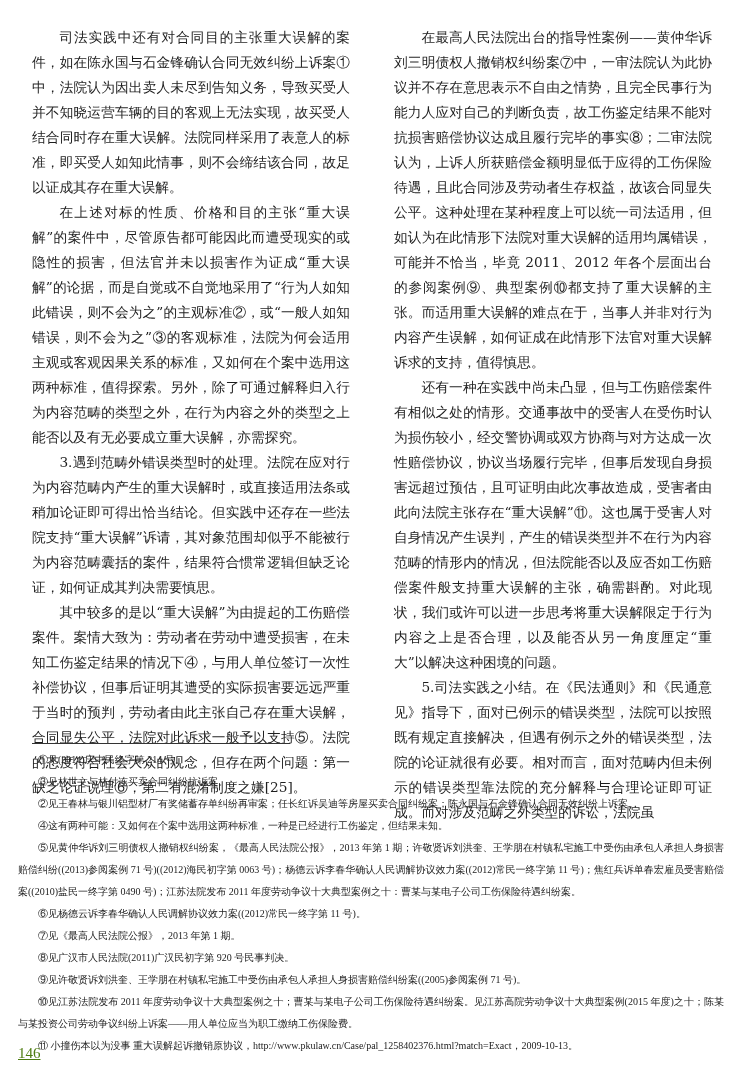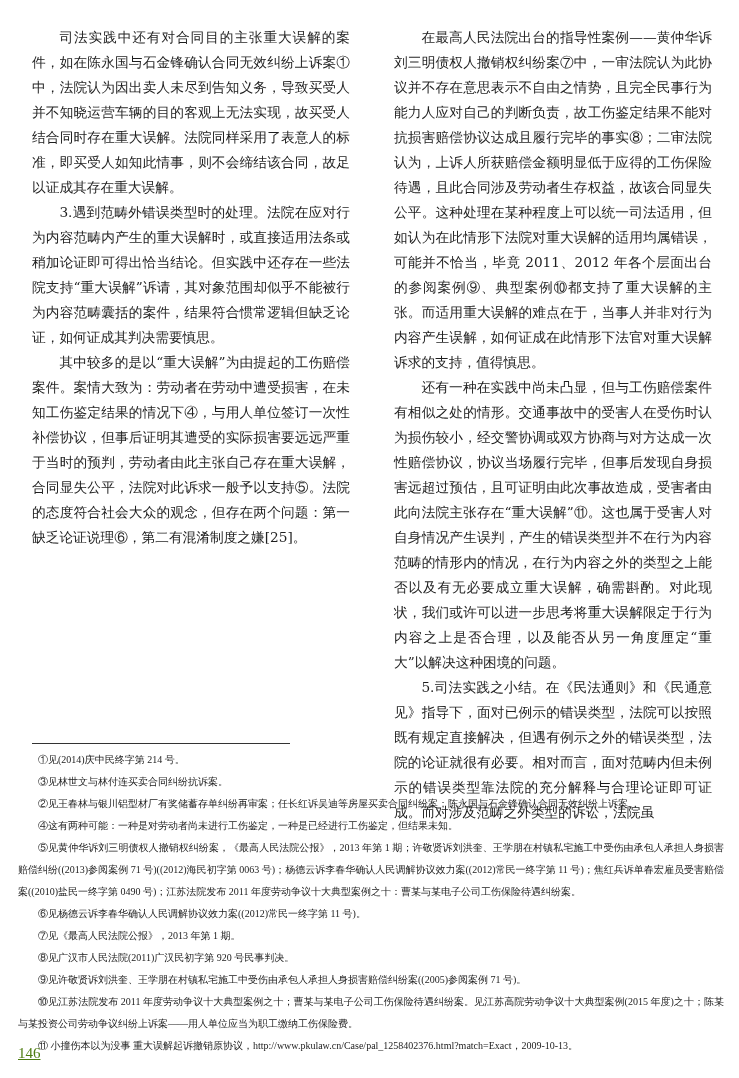--- a/index.html
+++ b/index.html
@@ -28,37 +28,38 @@
     font-family: "Liberation Serif", serif;
     text-decoration: underline;
   }
 </style>
 </head>
 <body>
 
 <div class="columns">
   <div class="col">
     <p>司法实践中还有对合同目的主张重大误解的案件，如在陈永国与石金锋确认合同无效纠纷上诉案①中，法院认为因出卖人未尽到告知义务，导致买受人并不知晓运营车辆的目的客观上无法实现，故买受人结合同时存在重大误解。法院同样采用了表意人的标准，即买受人如知此情事，则不会缔结该合同，故足以证成其存在重大误解。</p>
+    <p>在上述对标的性质、价格和目的主张“重大误解”的案件中，尽管原告都可能因此而遭受现实的或隐性的损害，但法官并未以损害作为证成“重大误解”的论据，而是自觉或不自觉地采用了“行为人如知此错误，则不会为之”的主观标准②，或“一般人如知错误，则不会为之”③的客观标准，法院为何会适用主观或客观因果关系的标准，又如何在个案中选用这两种标准，值得探索。另外，除了可通过解释归入行为内容范畴的类型之外，在行为内容之外的类型之上能否以及有无必要成立重大误解，亦需探究。</p>
     <p>3.遇到范畴外错误类型时的处理。法院在应对行为内容范畴内产生的重大误解时，或直接适用法条或稍加论证即可得出恰当结论。但实践中还存在一些法院支持“重大误解”诉请，其对象范围却似乎不能被行为内容范畴囊括的案件，结果符合惯常逻辑但缺乏论证，如何证成其判决需要慎思。</p>
     <p>其中较多的是以“重大误解”为由提起的工伤赔偿案件。案情大致为：劳动者在劳动中遭受损害，在未知工伤鉴定结果的情况下④，与用人单位签订一次性补偿协议，但事后证明其遭受的实际损害要远远严重于当时的预判，劳动者由此主张自己存在重大误解，合同显失公平，法院对此诉求一般予以支持⑤。法院的态度符合社会大众的观念，但存在两个问题：第一缺乏论证说理⑥，第二有混淆制度之嫌[25]。</p>
   </div>
   <div class="col">
     <p>在最高人民法院出台的指导性案例——黄仲华诉刘三明债权人撤销权纠纷案⑦中，一审法院认为此协议并不存在意思表示不自由之情势，且完全民事行为能力人应对自己的判断负责，故工伤鉴定结果不能对抗损害赔偿协议达成且履行完毕的事实⑧；二审法院认为，上诉人所获赔偿金额明显低于应得的工伤保险待遇，且此合同涉及劳动者生存权益，故该合同显失公平。这种处理在某种程度上可以统一司法适用，但如认为在此情形下法院对重大误解的适用均属错误，可能并不恰当，毕竟 2011、2012 年各个层面出台的参阅案例⑨、典型案例⑩都支持了重大误解的主张。而适用重大误解的难点在于，当事人并非对行为内容产生误解，如何证成在此情形下法官对重大误解诉求的支持，值得慎思。</p>
-    <p>还有一种在实践中尚未凸显，但与工伤赔偿案件有相似之处的情形。交通事故中的受害人在受伤时认为损伤较小，经交警协调或双方协商与对方达成一次性赔偿协议，协议当场履行完毕，但事后发现自身损害远超过预估，且可证明由此次事故造成，受害者由此向法院主张存在“重大误解”⑪。这也属于受害人对自身情况产生误判，产生的错误类型并不在行为内容范畴的情形内的情况，在行为内容之外的类型之上能否以及有无必要成立重大误解，确需斟酌。对此现状，我们或许可以进一步思考将重大误解限定于行为内容之上是否合理，以及能否从另一角度厘定“重大”以解决这种困境的问题。</p>
+    <p>还有一种在实践中尚未凸显，但与工伤赔偿案件有相似之处的情形。交通事故中的受害人在受伤时认为损伤较小，经交警协调或双方协商与对方达成一次性赔偿协议，协议当场履行完毕，但事后发现自身损害远超过预估，且可证明由此次事故造成，受害者由此向法院主张存在“重大误解”⑪。这也属于受害人对自身情况产生误判，产生的错误类型并不在行为内容范畴的情形内的情况，但法院能否以及应否如工伤赔偿案件般支持重大误解的主张，确需斟酌。对此现状，我们或许可以进一步思考将重大误解限定于行为内容之上是否合理，以及能否从另一角度厘定“重大”以解决这种困境的问题。</p>
     <p>5.司法实践之小结。在《民法通则》和《民通意见》指导下，面对已例示的错误类型，法院可以按照既有规定直接解决，但遇有例示之外的错误类型，法院的论证就很有必要。相对而言，面对范畴内但未例示的错误类型靠法院的充分解释与合理论证即可证成。而对涉及范畴之外类型的诉讼，法院虽</p>
   </div>
 </div>
 
 <div class="rule"></div>
 
 <div class="notes">
   <p>①见(2014)庆中民终字第 214 号。</p>
   <p>③见林世文与林付连买卖合同纠纷抗诉案。</p>
   <p>②见王春林与银川铝型材厂有奖储蓄存单纠纷再审案；任长红诉吴迪等房屋买卖合同纠纷案；陈永国与石金锋确认合同无效纠纷上诉案。</p>
-  <p>④这有两种可能：一种是对劳动者尚未进行工伤鉴定，一种是已经进行工伤鉴定，但结果未知。</p>
+  <p>④这有两种可能：又如何在个案中选用这两种标准，一种是已经进行工伤鉴定，但结果未知。</p>
   <p>⑤见黄仲华诉刘三明债权人撤销权纠纷案，《最高人民法院公报》，2013 年第 1 期；许敬贤诉刘洪奎、王学朋在村镇私宅施工中受伤由承包人承担人身损害赔偿纠纷((2013)参阅案例 71 号)((2012)海民初字第 0063 号)；杨德云诉李春华确认人民调解协议效力案((2012)常民一终字第 11 号)；焦红兵诉单春宏雇员受害赔偿案((2010)盐民一终字第 0490 号)；江苏法院发布 2011 年度劳动争议十大典型案例之十：曹某与某电子公司工伤保险待遇纠纷案。</p>
   <p>⑥见杨德云诉李春华确认人民调解协议效力案((2012)常民一终字第 11 号)。</p>
   <p>⑦见《最高人民法院公报》，2013 年第 1 期。</p>
   <p>⑧见广汉市人民法院(2011)广汉民初字第 920 号民事判决。</p>
   <p>⑨见许敬贤诉刘洪奎、王学朋在村镇私宅施工中受伤由承包人承担人身损害赔偿纠纷案((2005)参阅案例 71 号)。</p>
   <p>⑩见江苏法院发布 2011 年度劳动争议十大典型案例之十；曹某与某电子公司工伤保险待遇纠纷案。见江苏高院劳动争议十大典型案例(2015 年度)之十；陈某与某投资公司劳动争议纠纷上诉案——用人单位应当为职工缴纳工伤保险费。</p>
   <p>⑪ 小撞伤本以为没事 重大误解起诉撤销原协议，http://www.pkulaw.cn/Case/pal_1258402376.html?match=Exact，2009-10-13。</p>
 </div>
 
 <div class="page-num">146</div>

